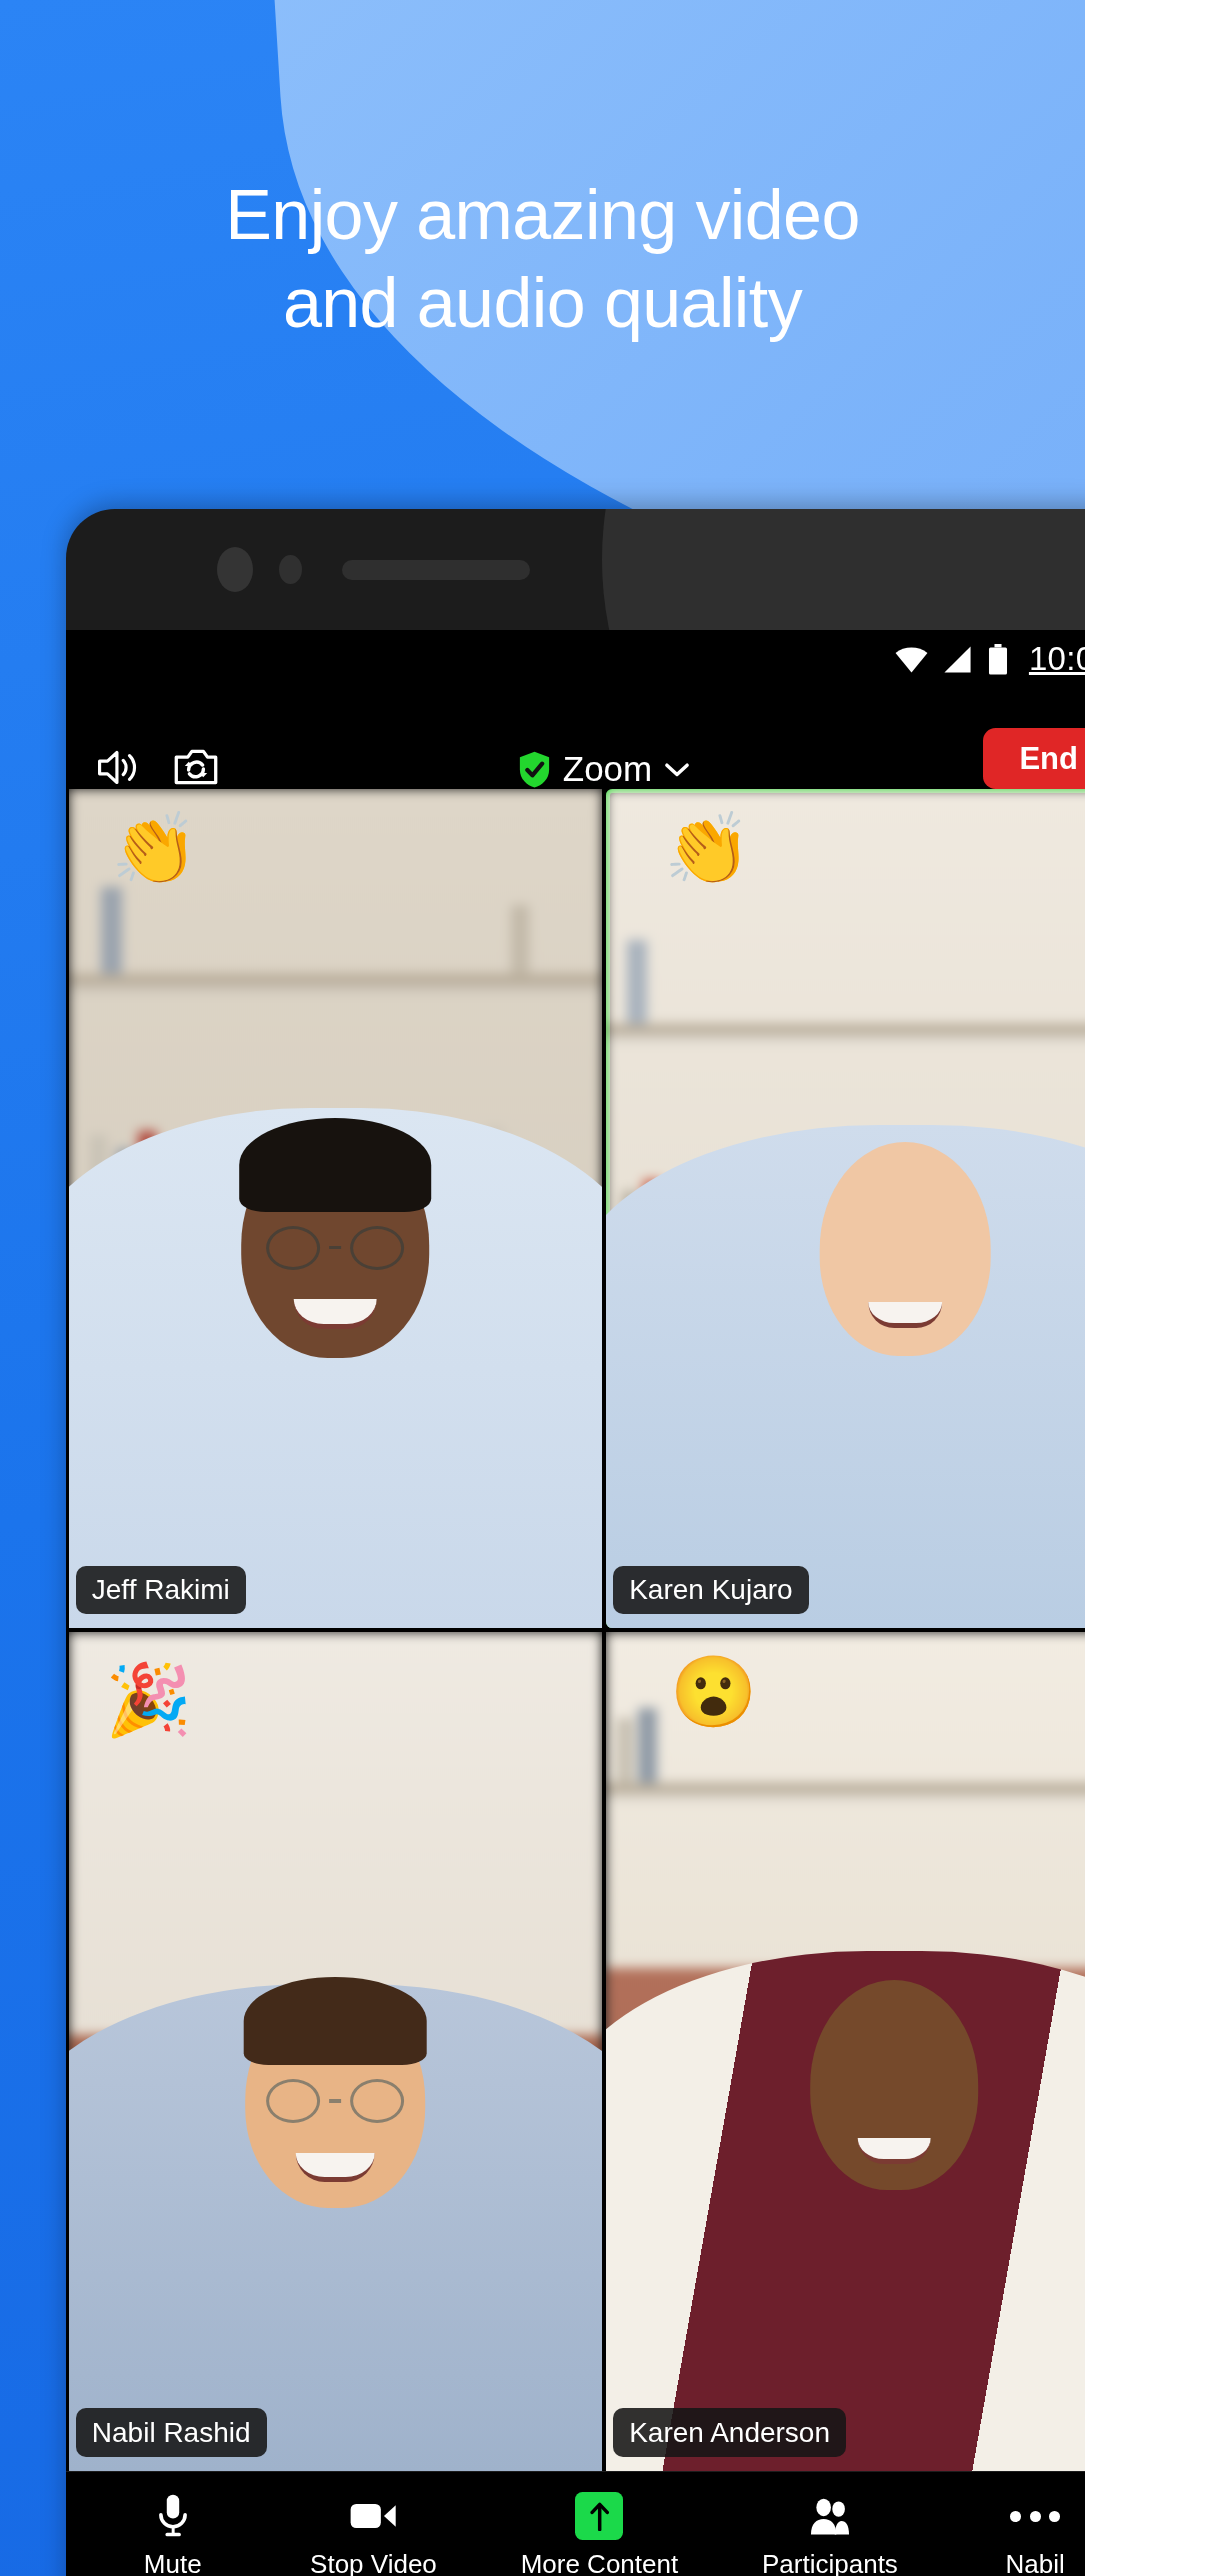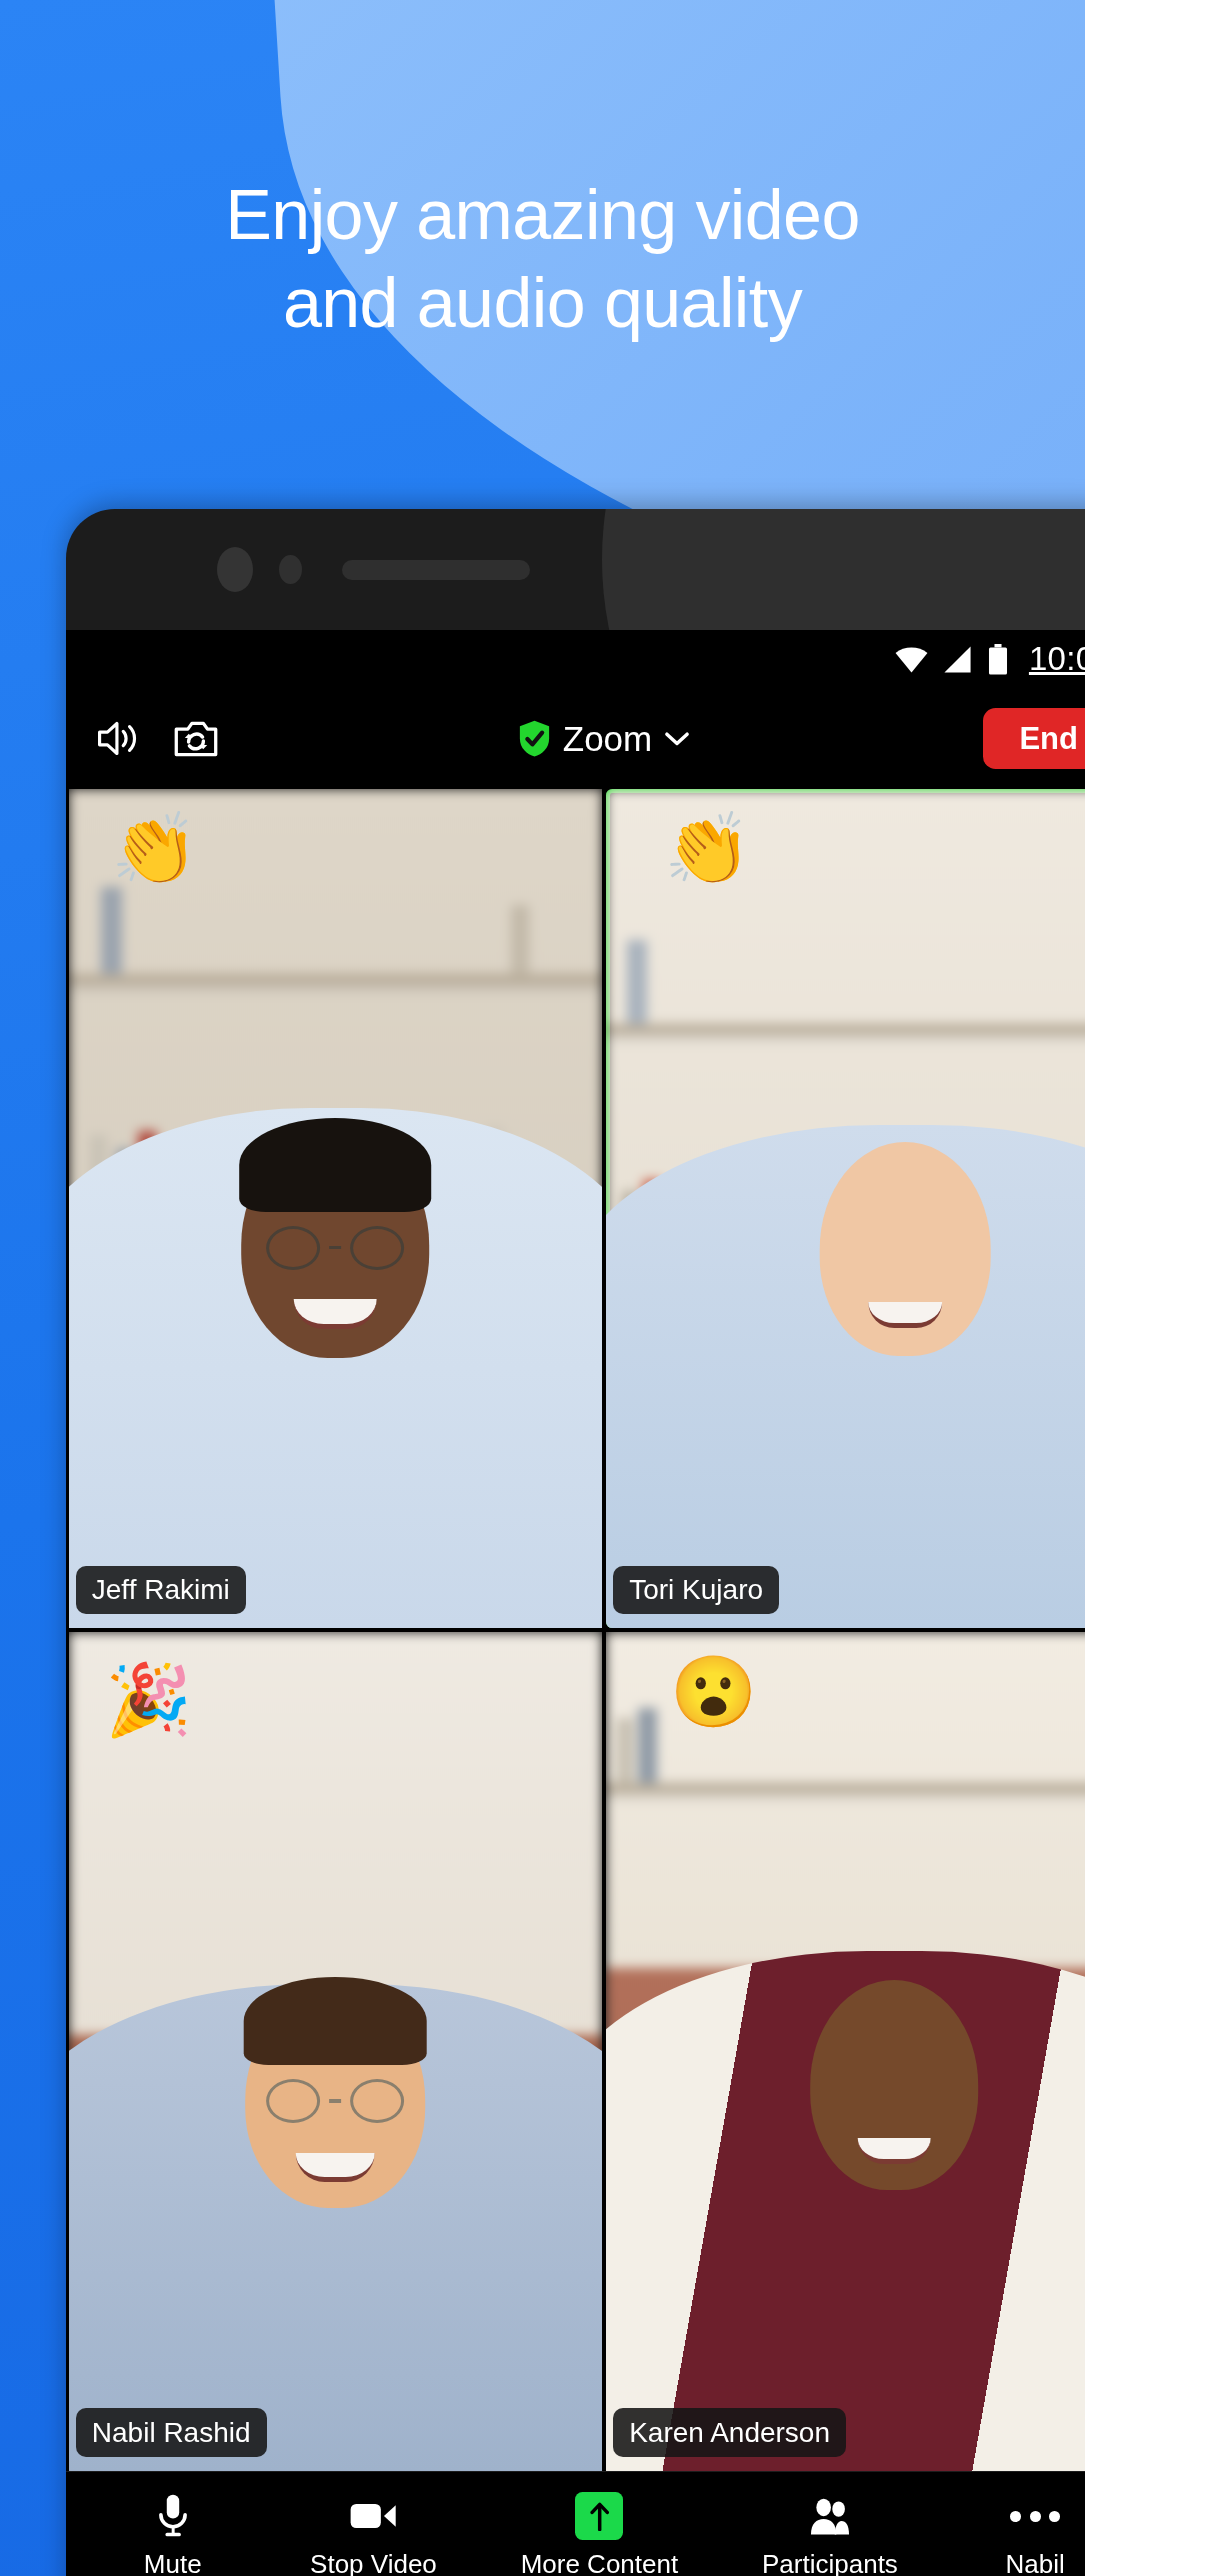--- a/index.html
+++ b/index.html
@@ -90,21 +90,21 @@
     display:flex; align-items:center; justify-content:flex-end;
     padding-right:29px; gap:12.6px;
   }
   .sb-icons{ display:flex; align-items:center; gap:12px; }
   .sb-time{ color:#fff; font-size:33px; font-weight:400; letter-spacing:0.3px; margin-left:6.3px;text-decoration:underline; }
 
   
   .meetbar{
     height:101px; flex:0 0 101px;
     background:#000;
-    display:flex; align-items:center;
+    display:flex; align-items:flex-end;
     padding:0 28px;
     position:relative;
   }
   .mb-left{ display:flex; align-items:center; gap:30px; }
   .mb-center{
     position:absolute; left:0; right:0;
     display:flex; align-items:center; justify-content:center;
     gap:11.3px; pointer-events:none;
   }
   .mb-center > *{ pointer-events:auto; }
@@ -342,21 +342,21 @@
             </div>
             <div class="person" style="width:100%; height:60%; left:56%;">
               <div class="torso" style="width:126%; height:100%; background:linear-gradient(180deg,#cfdcec,#b9cde3);"></div>
               <div class="neck" style="bottom:58%; width:75px; height:69px; background:#e8bd9b; border-radius:11.3px;"></div>
               <div class="head" style="bottom:54%; width:171px; height:214px; background:#f0c7a4;"></div>
               <div class="hair" style="bottom:20%; width:207px; height:327px; background:#2a1a13; border-radius:50% 50% 34% 34%; z-index:-1;"></div>
               <div class="smile" style="bottom:54%; margin-bottom:28px; width:74px; height:26px;"></div>
             </div>
           </div>
           <div class="reaction" style="left:11%; top:3%;">👏</div>
-          <div class="name-chip">Tori Kujaro</div>
+          <div class="name-chip">Karen Kujaro</div>
         </div>
 
         <div class="tile">
           <div class="tile-bg">
             <div class="blurlayer">
               <div class="shelf-wall" style="background:linear-gradient(180deg,#efeae2 0%,#e7e0d5 48%,#b9745a 48%,#a8624a 100%);"></div>
               <div class="brickwall" style="top:48%; opacity:.55;"></div>
             </div>
             <div class="person" style="width:100%; height:58%;">
               <div class="torso" style="width:122%; height:100%; background:linear-gradient(180deg,#b8c6da,#9fb2cb);"></div>

